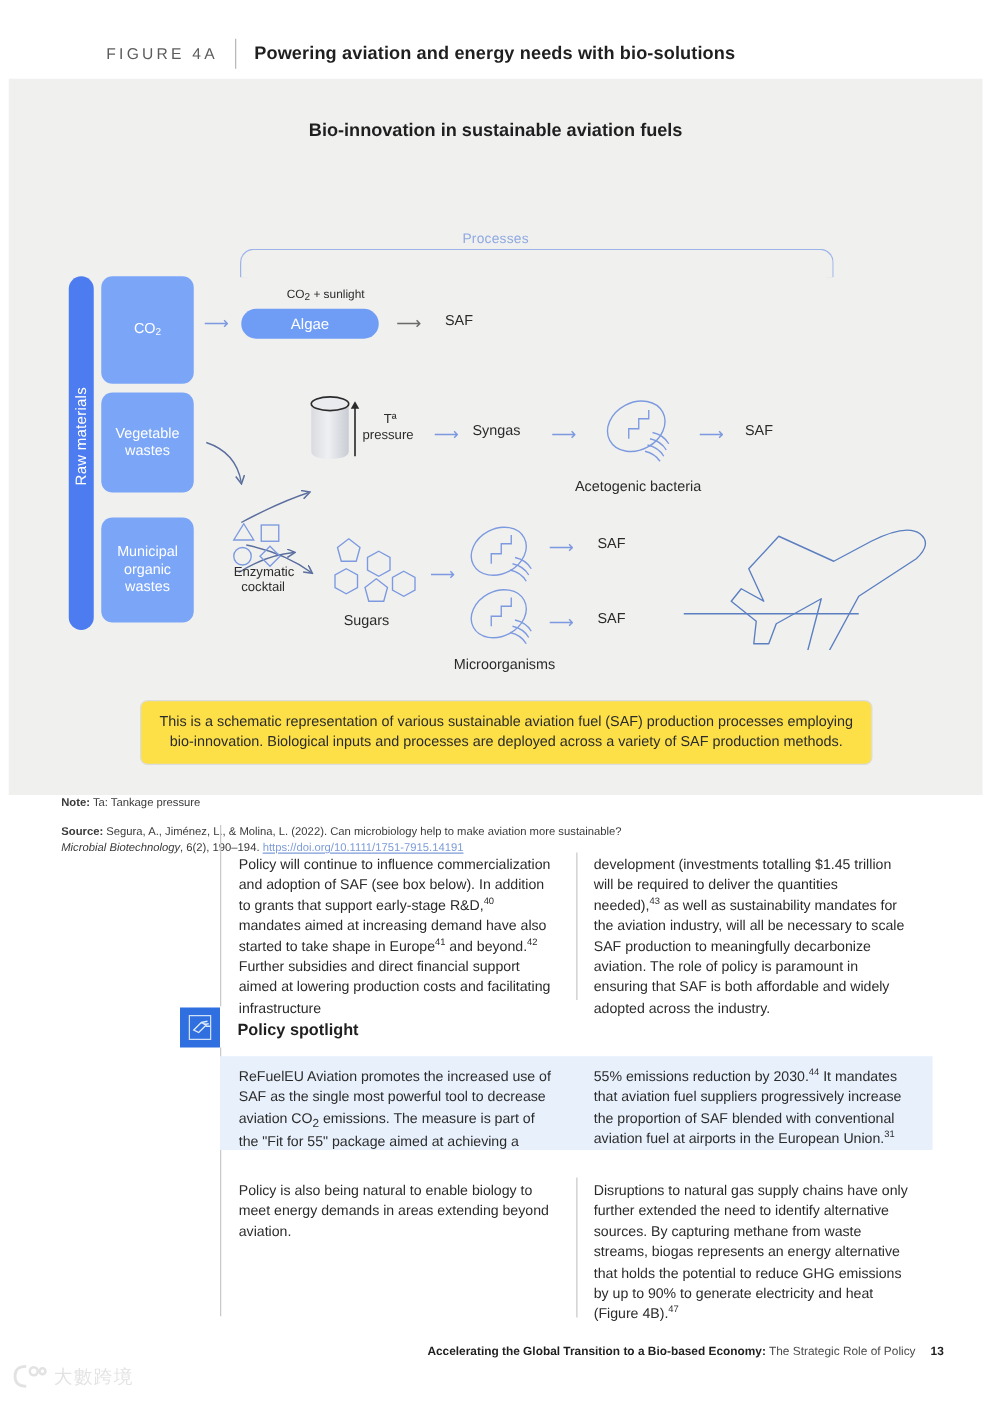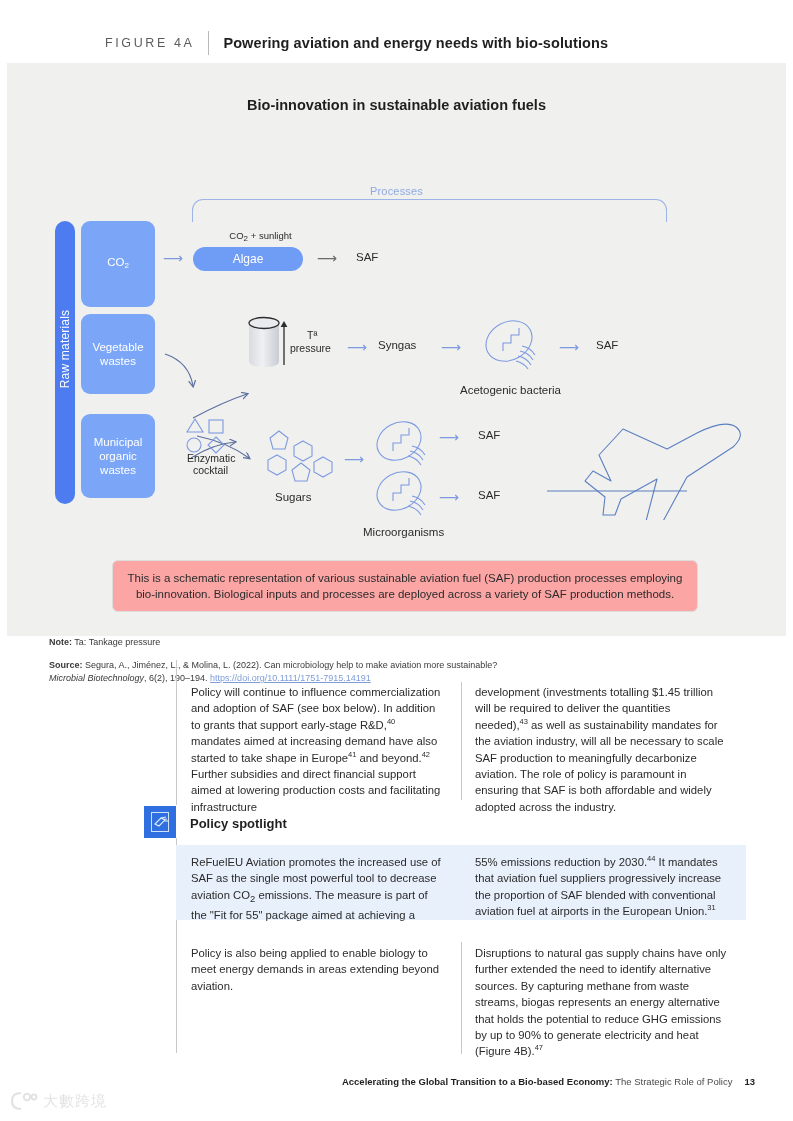--- a/index.html
+++ b/index.html
@@ -4,21 +4,21 @@
 <style>
   html,body{margin:0;padding:0;}
   body{
     width:793px;height:1121px;background:#ffffff;
     font-family:"Liberation Sans", sans-serif;
     color:#2b2b2b; position:relative; overflow:hidden;
   }
   .page{position:absolute;inset:0;}
 
   
-  .fig-head{position:absolute;left:85px;top:30px;display:flex;align-items:center;height:26px;margin-left:20px;}
+  .fig-head{position:absolute;left:85px;top:30px;display:flex;align-items:center;height:26px;}
   .fig-label{font-size:12.5px;letter-spacing:2.6px;color:#5c5c5c;font-weight:400;}
   .fig-divider{width:1px;height:24px;background:#b9b9b9;margin:0 14px;}
   .fig-title{font-size:14.5px;font-weight:700;color:#1f1f1f;letter-spacing:.1px;}
 
   
   .panel{position:absolute;left:7px;top:63px;width:779px;height:573px;background:#f0f0ef;}
   .panel-title{position:absolute;left:0;right:0;top:34px;text-align:center;
     font-size:14.5px;font-weight:700;color:#1f1f1f;}
 
   .processes-label{position:absolute;left:0;right:0;top:122px;text-align:center;
@@ -42,21 +42,21 @@
 
   .algae-pill{position:absolute;left:186px;top:184px;width:110px;height:24px;background:#6f9df6;
     border-radius:12px;color:#fff;font-size:12px;display:flex;align-items:center;justify-content:center;}
   .co2sun{position:absolute;left:186px;top:167px;width:135px;font-size:9.5px;color:#2b2b2b;text-align:center;}
 
   .lbl{position:absolute;font-size:11.5px;color:#2b2b2b;white-space:nowrap;}
   .arrow{position:absolute;color:#7d9ae0;font-size:14px;line-height:1;}
   .arrow-dark{color:#6b6b6b;}
 
   .caption-box{position:absolute;left:105px;top:497px;width:586px;height:52px;
-    background:#fca5a5;border:1px solid #dcdcdc;border-radius:6px;
+    background:#fde047;border:1px solid #dcdcdc;border-radius:6px;
     display:flex;align-items:center;justify-content:center;text-align:center;
     font-size:11.5px;line-height:16px;color:#2b2b2b;padding:0 14px;box-sizing:border-box;}
 
   .note{position:absolute;left:42px;top:574px;font-size:9px;color:#3a3a3a;}
   .source{position:absolute;left:42px;top:596px;font-size:9px;color:#3a3a3a;line-height:13px;width:560px;}
   .bold{font-weight:700;}
   .ital{font-style:italic;}
   .link{color:#7e9cd8;text-decoration:underline;}
 
   
@@ -247,21 +247,21 @@
           <path d="M14 8.5 L18 8"></path>
           <path d="M15.5 10 L19 10"></path>
       </g>
     </svg>
   </div>
   <div class="spot-title">Policy spotlight</div>
   <div class="spot-box"></div>
   <div class="body-col" style="left:191px;top:854px;width:250px;">ReFuelEU Aviation promotes the increased use of SAF as the single most powerful tool to decrease aviation CO<sub>2</sub> emissions. The measure is part of the "Fit for 55" package aimed at achieving a</div>
   <div class="body-col" style="left:475px;top:854px;width:255px;">55% emissions reduction by 2030.<sup>44</sup> It mandates that aviation fuel suppliers progressively increase the proportion of SAF blended with conventional aviation fuel at airports in the European Union.<sup>31</sup></div>
 
-  <div class="body-col" style="left:191px;top:945px;">Policy is also being applied to enable biology to meet energy demands in areas extending beyond aviation.</div>
+  <div class="body-col" style="left:191px;top:945px;">Policy is also being natural to enable biology to meet energy demands in areas extending beyond aviation.</div>
   <div class="body-col" style="left:475px;top:945px;width:258px;">Disruptions to natural gas supply chains have only further extended the need to identify alternative sources. By capturing methane from waste streams, biogas represents an energy alternative that holds the potential to reduce GHG emissions by up to 90% to generate electricity and heat (Figure 4B).<sup>47</sup></div>
 
   <div class="footer">
     <span class="b">Accelerating the Global Transition to a Bio-based Economy:</span><span> The Strategic Role of Policy</span><span class="pg">13</span>
   </div>
 
   <div class="watermark">
     <svg width="30" height="22" viewBox="0 0 30 22">
       <path d="M13 3 Q4 3 4 11 Q4 19 13 19" fill="none" stroke="#9a9a9a" stroke-width="2.2"></path>
       <circle cx="19" cy="7" r="3.2" fill="none" stroke="#9a9a9a" stroke-width="2"></circle>

